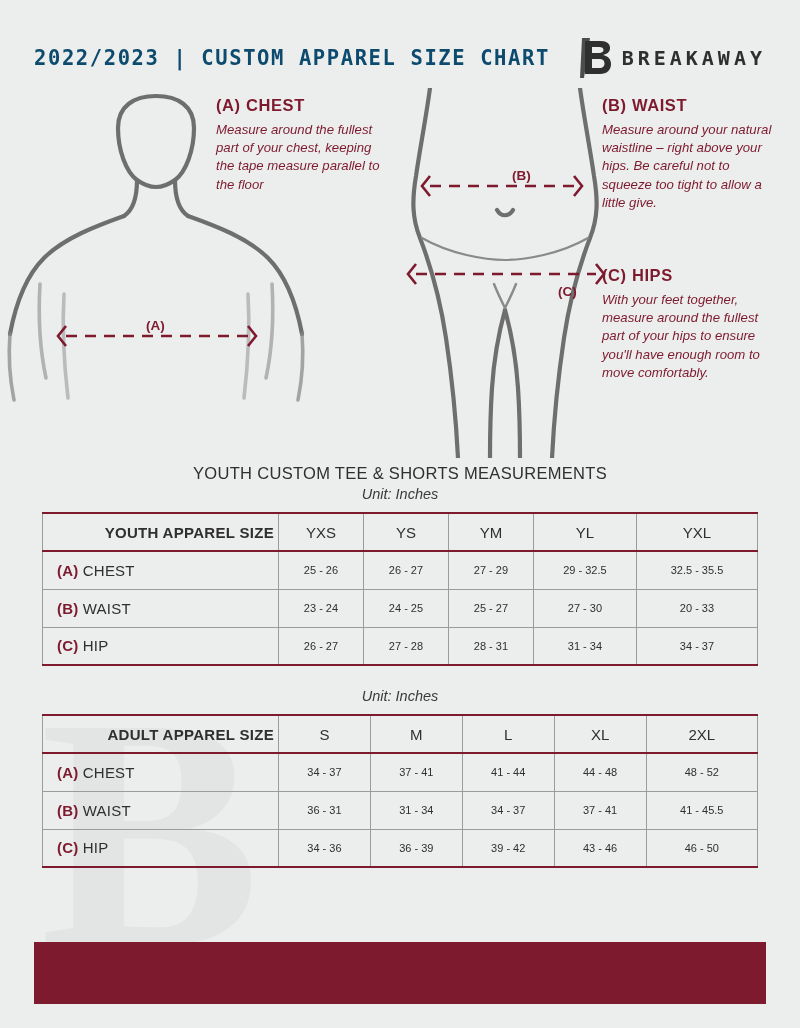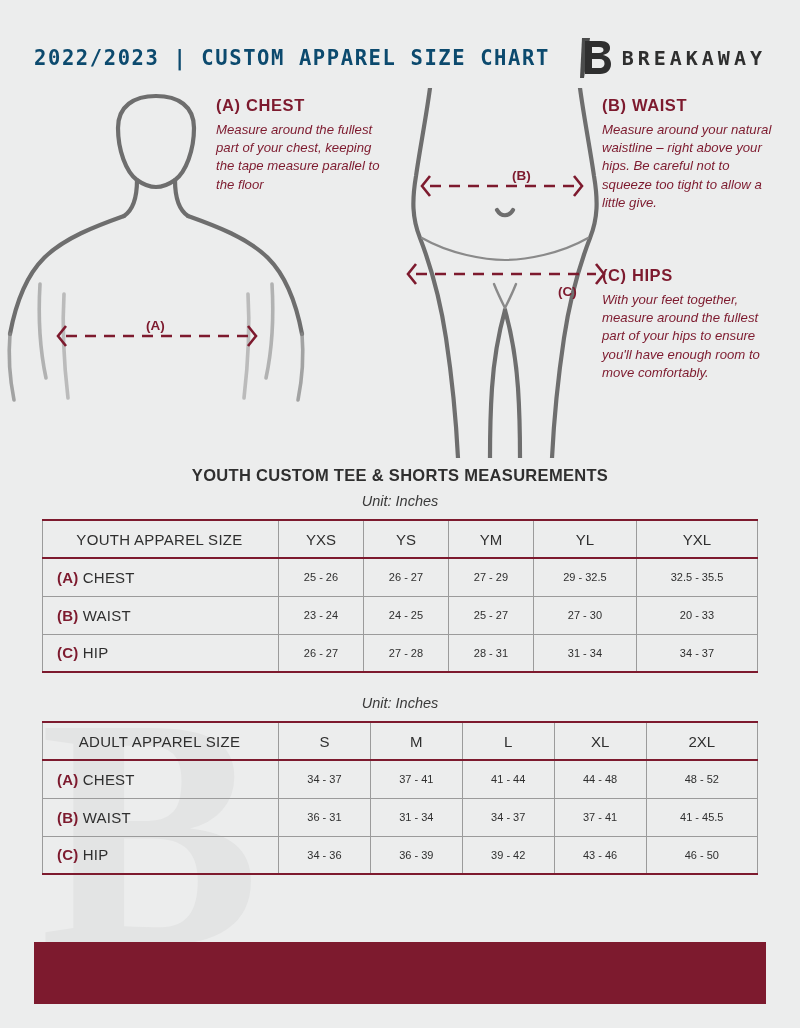--- a/index.html
+++ b/index.html
@@ -97,24 +97,24 @@
 
   
   .section {
     position: relative;
     z-index: 2;
     margin-top: 6px;
   }
   .sec-title {
     text-align: center;
     font-size: 16.5px;
-    font-weight: bold;
+    font-weight: normal;
     letter-spacing: .3px;
     color: #2f2f2f;
-    margin: 8px;
+    margin: 1px;
   }
   .sec-unit {
     text-align: center;
     font-size: 14.5px;
     font-style: italic;
     color: #3a3a3a;
     margin: 3px 0 10px 0;
   }
   table {
     border-collapse: collapse;
@@ -128,23 +128,23 @@
     text-align: center;
     font-size: 11px;
     color: #2f2f2f;
     padding: 0 4px;
   }
   thead th {
     font-weight: normal;
     font-size: 15px;
   }
   thead th.rowhead {
-    text-align: center;
+    text-align: right;
     padding-left: 2px;
-    font-weight: normal;
+    font-weight: bold;
     font-size: 15px;
     letter-spacing: .3px;
   }
   tbody td.rowhead {
     text-align: left;
     padding-left: 14px;
     font-size: 15px;
     letter-spacing: .2px;
   }
   .tag {

